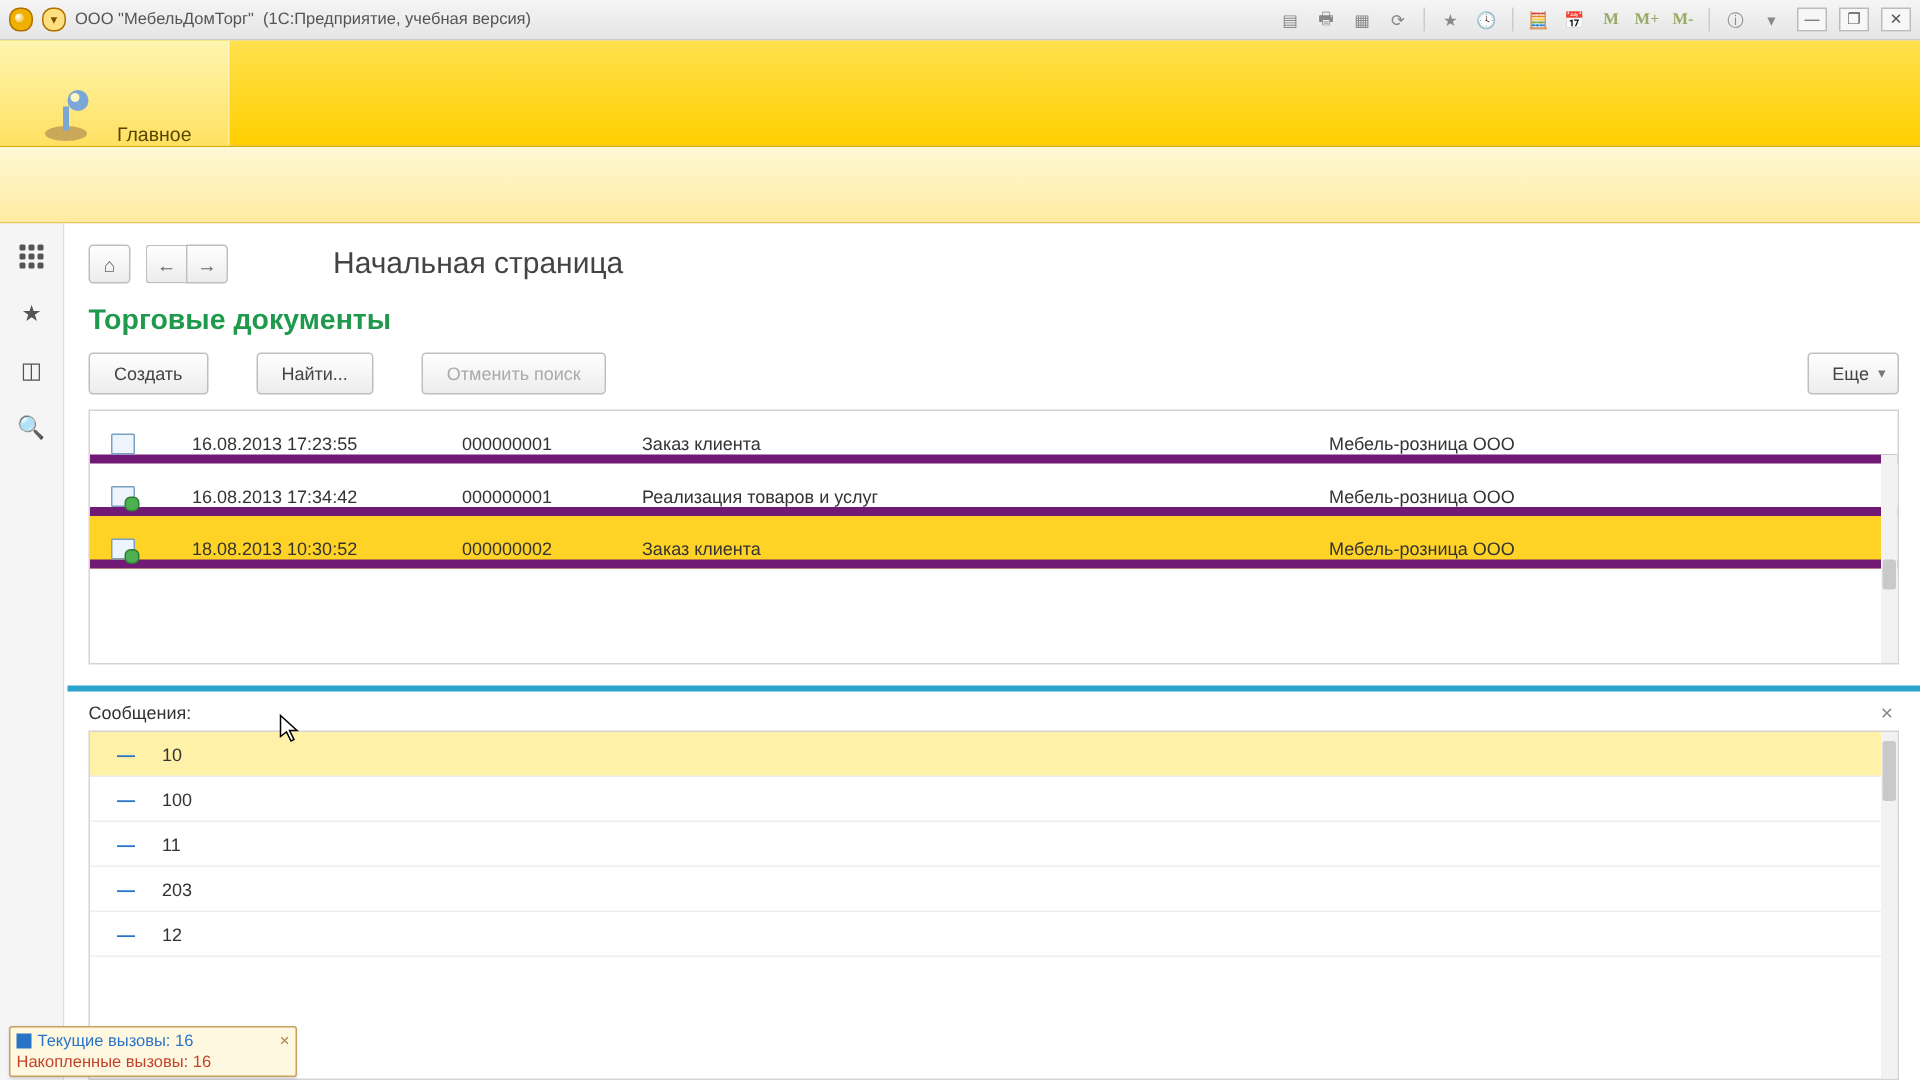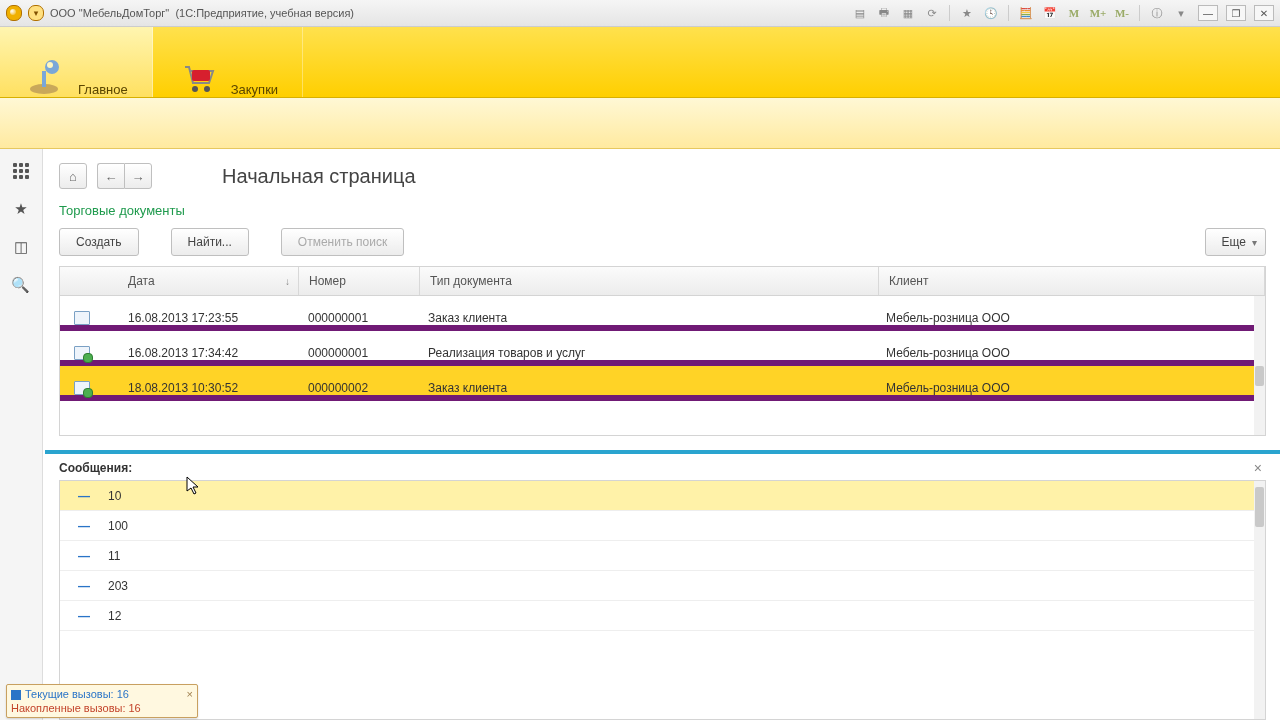--- a/index.html
+++ b/index.html
@@ -28,21 +28,21 @@
 .v-dots span{width:4px;height:4px;background:#555;border-radius:1px}
 
 .main{flex:1;background:#fff;display:flex;flex-direction:column;min-height:0;padding:0 14px 0 14px;border-left:2px solid #fff}
 .nav-row{display:flex;align-items:center;gap:10px;padding:14px 0 6px 0}
 .btn-sq{width:26px;height:24px;border:1px solid #bfbfbf;border-radius:3px;background:linear-gradient(#fff,#ececec);display:flex;align-items:center;justify-content:center;color:#666;cursor:pointer;font-size:13px}
 .btn-grp{display:flex}
 .btn-grp .btn-sq:first-child{border-radius:3px 0 0 3px;border-right:none}
 .btn-grp .btn-sq:last-child{border-radius:0 3px 3px 0}
 .page-title{font-size:20px;margin-left:60px;color:#444}
 
-.section-h{color:#1f9a4d;font-weight:normal;font-size:13px;margin:8px 0 10px 0}
+.section-h{color:#1f9a4d;font-weight:bold;font-size:19px;margin:8px 0 10px 0}
 .action-row{display:flex;align-items:center;gap:32px;margin-bottom:10px}
 .btn{height:26px;padding:0 16px;border:1px solid #bfbfbf;border-radius:3px;background:linear-gradient(#fff,#ececec);display:flex;align-items:center;cursor:pointer;font-size:12px;color:#444}
 .btn.disabled{color:#aaa}
 .btn.more{margin-left:auto;padding-right:8px}
 .btn.more:after{content:"▾";margin-left:6px;font-size:10px;color:#777}
 
 .table-wrap{border:1px solid #d4d4d4;flex:0 0 168px;display:flex;flex-direction:column;position:relative}
 .thead{display:flex;background:linear-gradient(#fbfbfb,#ececec);border-bottom:1px solid #d4d4d4;height:28px;align-items:stretch}
 .th{display:flex;align-items:center;padding:0 10px;color:#555;border-right:1px solid #d8d8d8;position:relative}
 .th.sort:after{content:"↓";position:absolute;right:8px;color:#888;font-size:10px}
@@ -55,21 +55,21 @@
 .col-num{flex:0 0 100px}
 .col-type{flex:0 0 438px}
 .col-client{flex:1}
 .row-ico{width:14px;height:12px;border:1px solid #7aa0c4;background:#eef4fb;border-radius:1px;position:relative}
 .row-ico.ok:after{content:"";position:absolute;right:-4px;bottom:-4px;width:8px;height:8px;border-radius:4px;background:#4caf50;border:1px solid #2e7d32}
 .vscroll{position:absolute;right:0;top:29px;bottom:0;width:11px;background:#f2f2f2}
 .vscroll .thumb{position:absolute;left:1px;right:1px;top:70px;height:20px;background:#c9c9c9;border-radius:2px}
 
 .splitter{height:4px;background:#2aa4cf;margin:14px -14px 0 -14px}
 .msg-head{display:flex;align-items:center;margin:6px 0 4px 0}
-.msg-head h4{font-size:12px;font-weight:bold;margin:0;flex:1}
+.msg-head h4{font-size:12px;font-weight:normal;margin:0;flex:1}
 .msg-close{color:#888;cursor:pointer;font-size:14px;padding:0 4px}
 .msg-list{border:1px solid #d4d4d4;flex:1;min-height:0;overflow:hidden;position:relative}
 .msg-row{display:flex;align-items:center;height:29px;border-bottom:1px solid #eee;padding-left:18px;gap:18px}
 .msg-row.sel{background:#fff2a8}
 .dash{color:#2a74c7;font-weight:bold}
 .msg-scroll{position:absolute;right:0;top:0;bottom:0;width:11px;background:#f2f2f2}
 .msg-scroll .thumb{position:absolute;left:1px;right:1px;top:6px;height:40px;background:#c9c9c9;border-radius:2px}
 
 .cursor{position:absolute;left:186px;top:476px;pointer-events:none}
 .cursor svg{width:16px;height:20px}
@@ -119,31 +119,20 @@
       <div class="nicon">
         <svg width="40" height="40" viewBox="0 0 40 40">
             <ellipse cx="20" cy="32" rx="14" ry="5" fill="#c9a85a"></ellipse>
             <rect x="18" y="14" width="4" height="16" fill="#7aa7d8"></rect>
             <circle cx="28" cy="10" r="7" fill="#7aa7d8"></circle>
             <circle cx="26" cy="8" r="3" fill="#fff6c0"></circle>
           </svg>
       </div>
       <div class="nlabel">Главное</div>
     </div>
-    <div class="nav-item">
-      <div class="nicon">
-        <svg width="40" height="40" viewBox="0 0 40 40">
-            <path d="M8 10 L12 10 L16 26 L32 26 L36 14 L14 14" stroke="#888" stroke-width="2" fill="none"></path>
-            <rect x="15" y="13" width="18" height="11" fill="#d71f2e" rx="2"></rect>
-            <circle cx="18" cy="32" r="3" fill="#555"></circle>
-            <circle cx="30" cy="32" r="3" fill="#555"></circle>
-          </svg>
-      </div>
-      <div class="nlabel">Закупки</div>
-    </div>
   </div>
   <div class="subnav"></div>
 
   <div class="body">
     <div class="vstrip">
       <div class="vicon">
           <div class="v-dots">
             <span></span>
             <span></span>
             <span></span>
@@ -173,27 +162,20 @@
       <div class="section-h">Торговые документы</div>
 
       <div class="action-row">
         <div class="btn">Создать</div>
         <div class="btn">Найти...</div>
         <div class="btn disabled">Отменить поиск</div>
         <div class="btn more">Еще</div>
       </div>
 
       <div class="table-wrap">
-        <div class="thead">
-          <div class="th col-ico"></div>
-          <div class="th col-date sort">Дата</div>
-          <div class="th col-num">Номер</div>
-          <div class="th col-type">Тип документа</div>
-          <div class="th col-client">Клиент</div>
-        </div>
         <div class="tbody" id="tbody">
             <div class="tr">
               <div class="td col-ico">
                 <div class="row-ico"></div>
               </div>
               <div class="td col-date">16.08.2013 17:23:55</div>
               <div class="td col-num">000000001</div>
               <div class="td col-type">Заказ клиента</div>
               <div class="td col-client">Мебель-розница ООО</div>
             </div>

